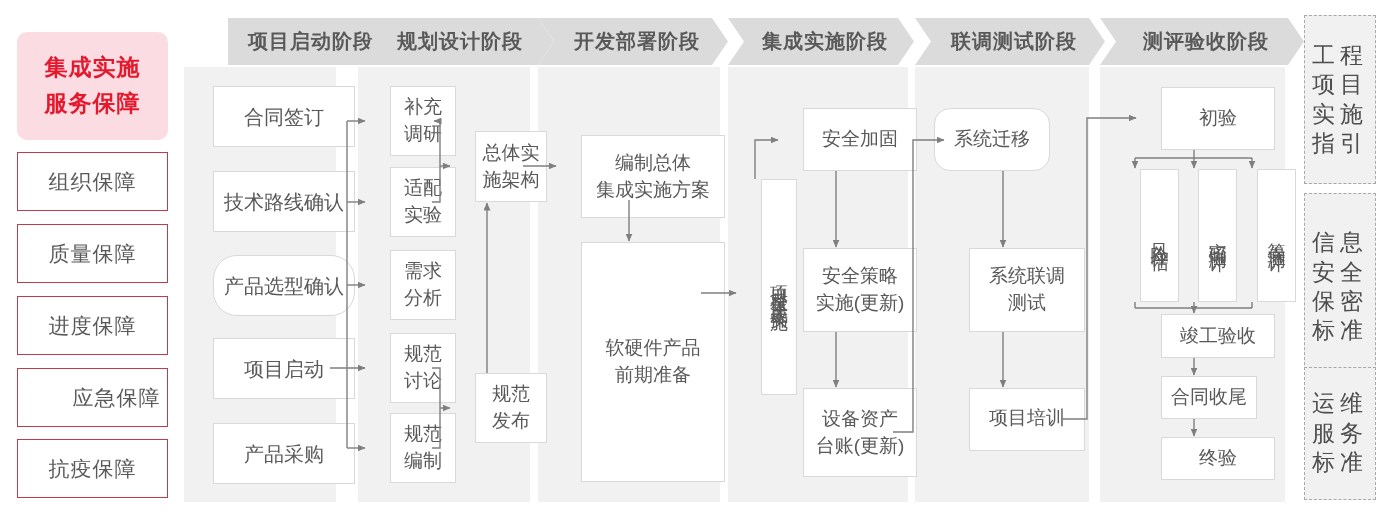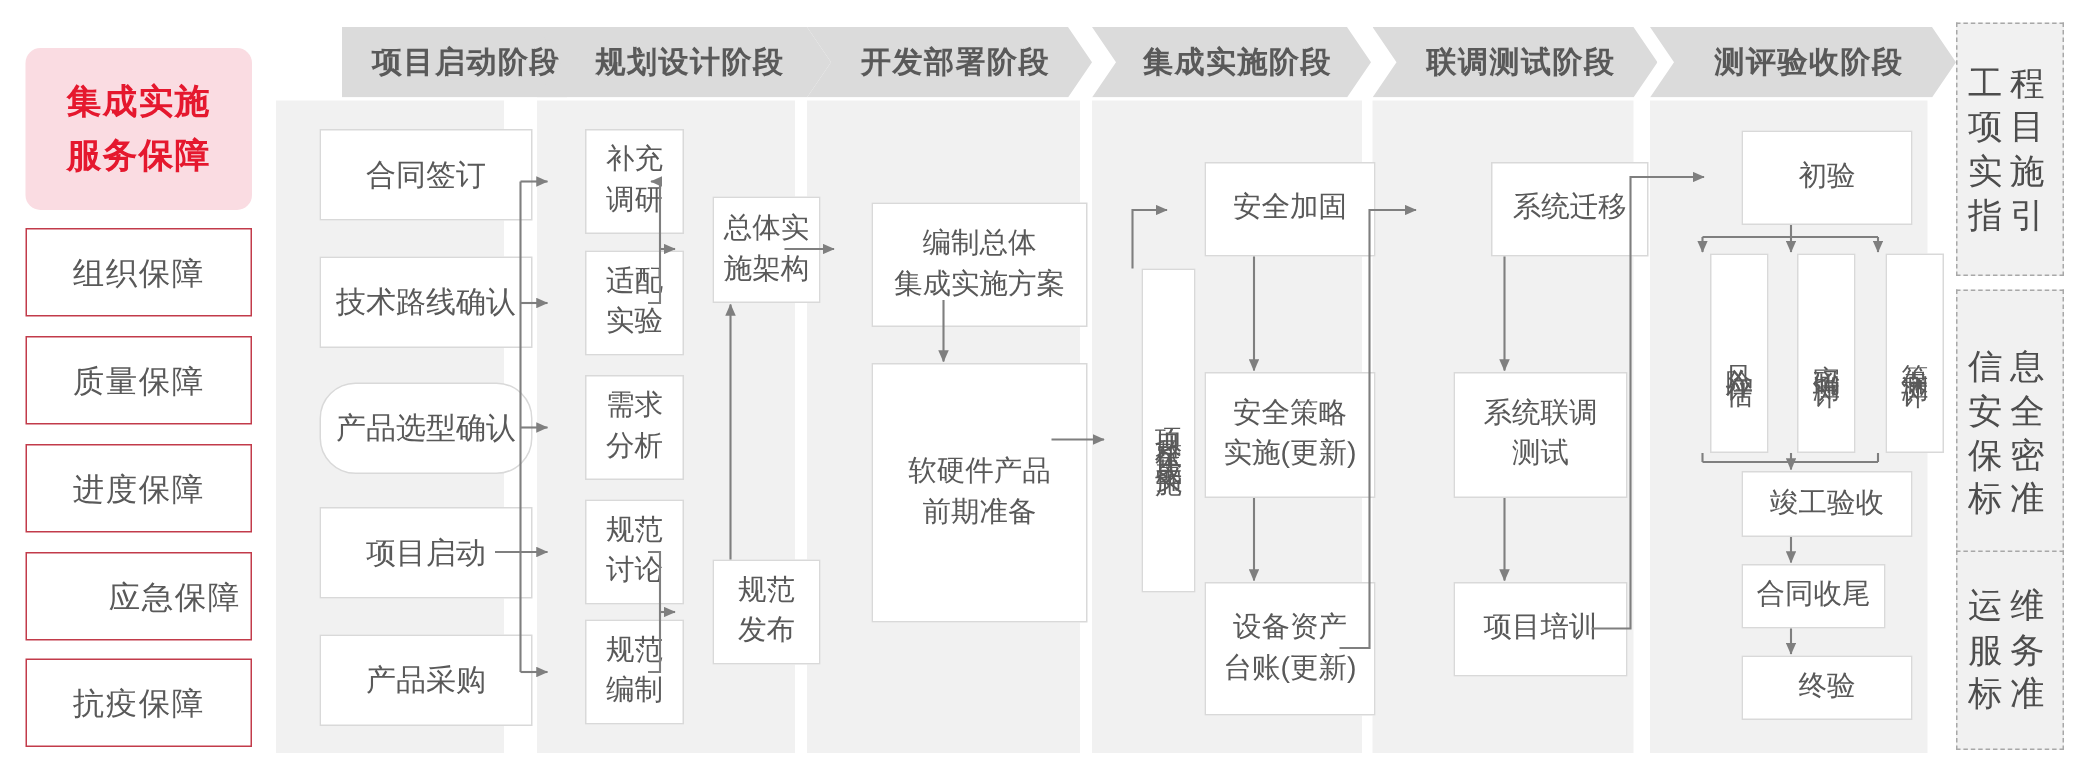--- a/index.html
+++ b/index.html
@@ -100,48 +100,48 @@
 讨论</div>
   <div class="box" style="left:366px;top:413px;width:66px;height:70px;">规范
 编制</div>
   <div class="box" style="left:451px;top:131px;width:72px;height:71px;">总体实
 施架构</div>
   <div class="box" style="left:451px;top:373px;width:72px;height:70px;">规范
 发布</div>
 
   <div class="box" style="left:557px;top:135px;width:144px;height:83px;">编制总体
 集成实施方案</div>
-  <div class="box" style="left:557px;top:242px;width:144px;height:173px;">软硬件产品
+  <div class="box" style="left:557px;top:242px;width:144px;height:240px;">软硬件产品
 前期准备</div>
 
   <div class="box vbox" style="left:737px;top:179px;width:36px;height:216px;">项目整体集成实施</div>
   <div class="box" style="left:779px;top:108px;width:114px;height:63px;">安全加固</div>
   <div class="box" style="left:779px;top:248px;width:114px;height:84px;">安全策略
 实施(更新)</div>
   <div class="box" style="left:779px;top:388px;width:114px;height:89px;">设备资产
 台账(更新)</div>
 
-  <div class="box" style="left:970px;top:108px;width:105px;height:63px;">系统迁移</div>
+  <div class="box" style="left:910px;top:108px;width:116px;height:63px;border-radius:16px;">系统迁移</div>
   <div class="box" style="left:945px;top:248px;width:116px;height:84px;">系统联调
 测试</div>
   <div class="box" style="left:945px;top:388px;width:116px;height:63px;font-family:Liberation Mono, monospace;">项目培训</div>
 
   <div class="box" style="left:1137px;top:87px;width:114px;height:63px;">初验</div>
   <div class="box vbox" style="left:1116px;top:169px;width:39px;height:133px;">风险评估</div>
   <div class="box vbox" style="left:1174px;top:169px;width:39px;height:133px;">密码测评</div>
   <div class="box vbox" style="left:1233px;top:169px;width:39px;height:133px;">等保测评</div>
   <div class="box" style="left:1137px;top:314px;width:114px;height:44px;">竣工验收</div>
   <div class="box" style="left:1137px;top:376px;width:96px;height:43px;">合同收尾</div>
   <div class="box" style="left:1137px;top:437px;width:114px;height:43px;">终验</div>
 
   <div class="rbox" style="top:15px;height:169px;">工程
 项目
 实施
 指引</div>
-  <div class="rbox" style="top:193px;height:192px;">信息
+  <div class="rbox" style="top:193px;height:192px;font-family:Liberation Mono, monospace;">信息
 安全
 保密
 标准</div>
   <div class="rbox" style="top:367px;height:133px;">运维
 服务
 标准</div>
 
   <svg id="connectors" width="1391" height="515" viewBox="0 0 1391 515">
     <defs>
       <marker id="ah" markerUnits="userSpaceOnUse" markerWidth="8" markerHeight="7" refX="7.5" refY="3.5" orient="auto">

